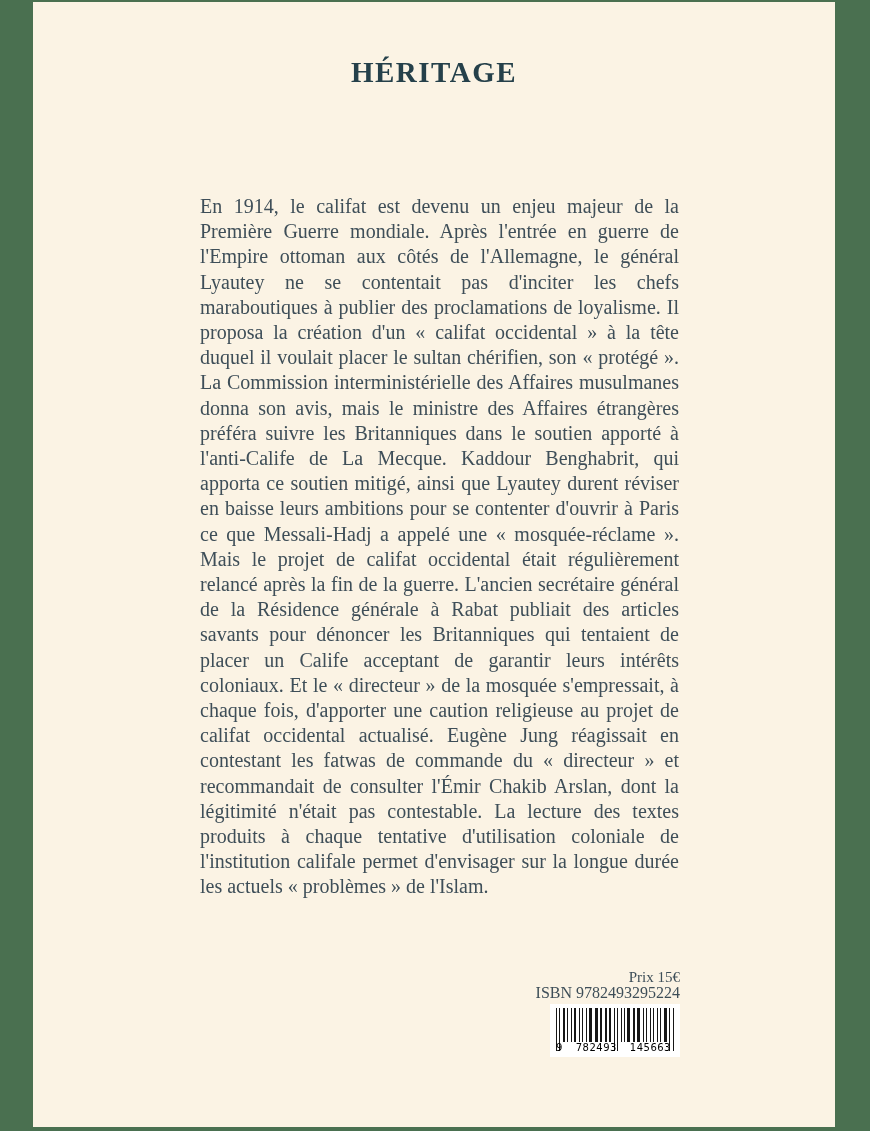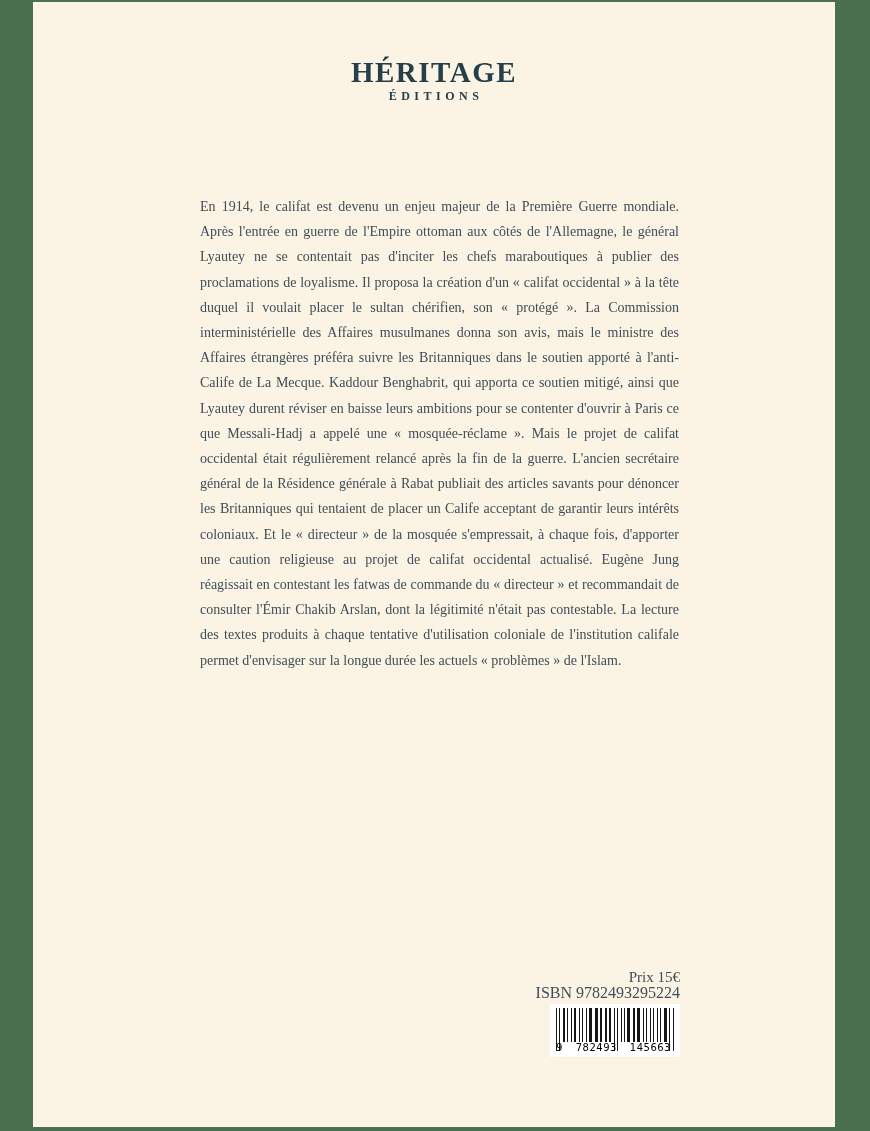--- a/index.html
+++ b/index.html
@@ -38,21 +38,21 @@
   .logo-subtitle{
     font-size:12px;font-weight:700;
     letter-spacing:4.5px;line-height:1;
     margin-top:3px;
     padding-left:4px; 
   }
 
   
   .synopsis{
     position:absolute;top:192px;left:167px;width:479px;
-    font-size:14px;line-height:25.2px;
+    font-size:20px;line-height:25.2px;
     text-align:justify;
     color:var(--text);
   }
 
   
   .colophon{
     position:absolute;top:968px;right:155px;
     text-align:right;color:var(--text);
   }
   .price-line{font-size:15px;line-height:14px;}
@@ -79,21 +79,20 @@
   }
 </style>
 </head>
 <body>
 
 <div class="backdrop">
   <div class="cover">
 
     <div class="logo">
       <div class="logo-title">HÉRITAGE</div>
-      <div class="logo-subtitle">ÉDITIONS</div>
     </div>
 
     <p class="synopsis">En 1914, le califat est devenu un enjeu majeur de la Première Guerre mondiale. Après l'entrée en guerre de l'Empire ottoman aux côtés de l'Allemagne, le général Lyautey ne se contentait pas d'inciter les chefs maraboutiques à publier des proclamations de loyalisme. Il proposa la création d'un «&nbsp;califat occidental&nbsp;» à la tête duquel il voulait placer le sultan chérifien, son «&nbsp;protégé&nbsp;». La Commission interministérielle des Affaires musulmanes donna son avis, mais le ministre des Affaires étrangères préféra suivre les Britanniques dans le soutien apporté à l'anti-Calife de La Mecque. Kaddour Benghabrit, qui apporta ce soutien mitigé, ainsi que Lyautey durent réviser en baisse leurs ambitions pour se contenter d'ouvrir à Paris ce que Messali-Hadj a appelé une «&nbsp;mosquée-réclame&nbsp;». Mais le projet de califat occidental était régulièrement relancé après la fin de la guerre. L'ancien secrétaire général de la Résidence générale à Rabat publiait des articles savants pour dénoncer les Britanniques qui tentaient de placer un Calife acceptant de garantir leurs intérêts coloniaux. Et le «&nbsp;directeur&nbsp;» de la mosquée s'empressait, à chaque fois, d'apporter une caution religieuse au projet de califat occidental actualisé. Eugène Jung réagissait en contestant les fatwas de commande du «&nbsp;directeur&nbsp;» et recommandait de consulter l'Émir Chakib Arslan, dont la légitimité n'était pas contestable. La lecture des textes produits à chaque tentative d'utilisation coloniale de l'institution califale permet d'envisager sur la longue durée les actuels «&nbsp;problèmes&nbsp;» de l'Islam.</p>
 
     <div class="colophon">
       <div class="price-line">Prix 15€</div>
       <div class="isbn-line">ISBN 9782493295224</div>
 
       <div class="barcode-box">
         <div class="bars">

